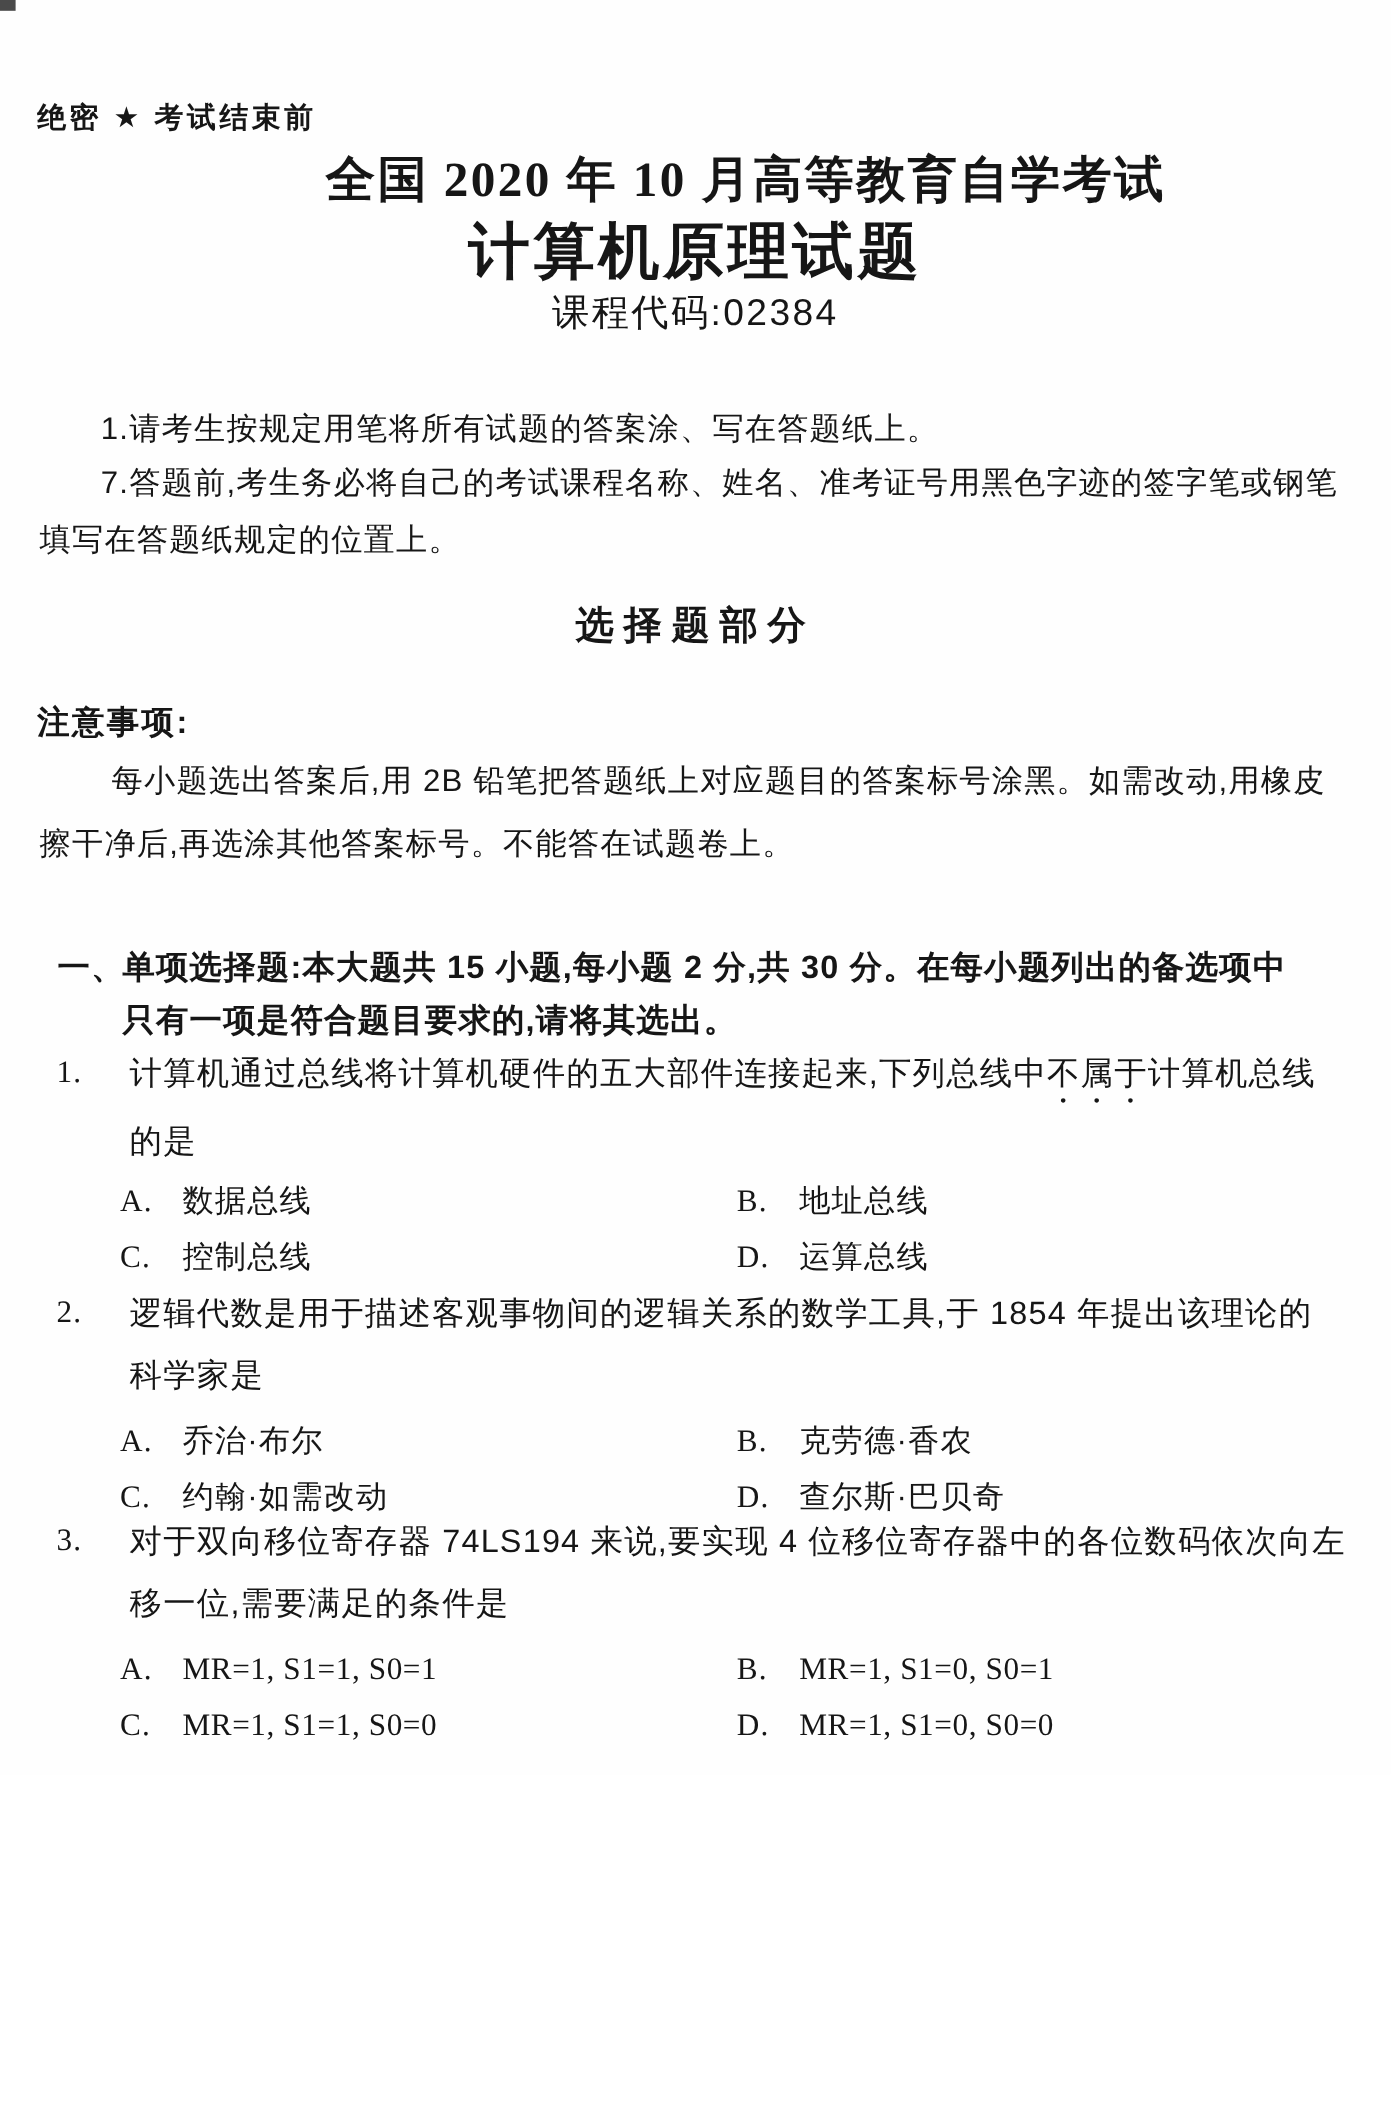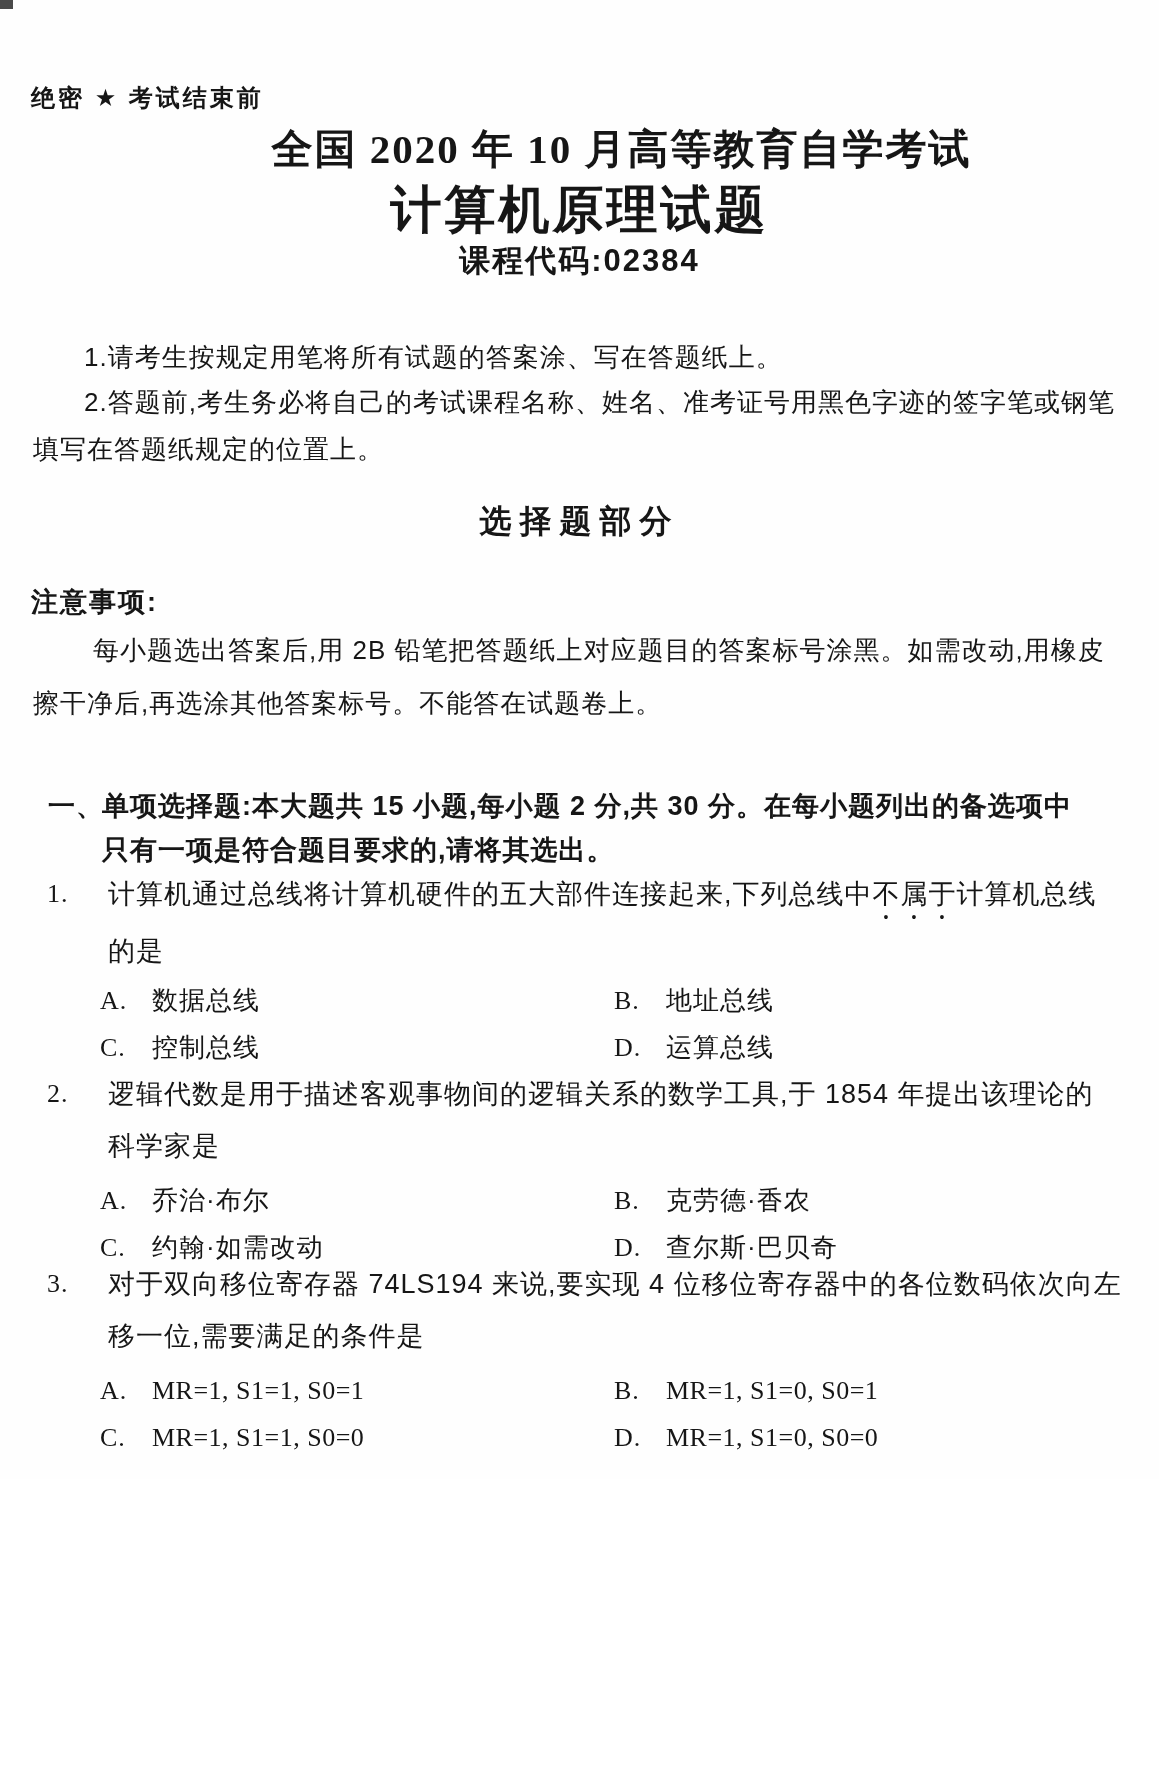--- a/index.html
+++ b/index.html
@@ -30,21 +30,21 @@
     font-weight: bold; font-size: 41px; letter-spacing: 2px; margin-left: 26px;
   }
   .exam-title {
     position: absolute; top: 176px; left: 0; width: 100%;
     text-align: center;
     font-size: 51px; font-weight: bold; letter-spacing: 3px;
   }
   .course-code {
     position: absolute; top: 240px; left: 0; width: 100%;
     text-align: center;
-    font-size: 31px; font-weight: bold; letter-spacing: 2px;
+    font-size: 31px; font-weight: normal; letter-spacing: 2px;
   }
   .inst {
     position: absolute; left: 33px; right: 28px;
     font-size: 26px; line-height: 47px;
     text-indent: 51px; white-space: pre-line;
   }
   .inst1 { top: 334px; }
   .inst2 { top: 379px; }
   .section-heading {
     position: absolute; top: 500px; left: 0; width: 100%;
@@ -108,21 +108,21 @@
 
 <div class="page">
   <div class="corner-mark"></div>
 
   <div class="security">绝密 ★ 考试结束前</div>
   <div class="exam-session">全国 2020 年 10 月高等教育自学考试</div>
   <div class="exam-title">计算机原理试题</div>
   <div class="course-code">课程代码:02384</div>
 
   <p class="inst inst1">1.请考生按规定用笔将所有试题的答案涂、写在答题纸上。</p>
-  <p class="inst inst2">2.答题前,考生务必将自己的考试课程名称、姓名、准考证号用黑色字迹的签字笔或钢笔
+  <p class="inst inst2">7.答题前,考生务必将自己的考试课程名称、姓名、准考证号用黑色字迹的签字笔或钢笔
 填写在答题纸规定的位置上。</p>
 
   <div class="section-heading">选择题部分</div>
   <div class="notes-label">注意事项:</div>
   <p class="notes-body">每小题选出答案后,用 2B 铅笔把答题纸上对应题目的答案标号涂黑。如需改动,用橡皮
 擦干净后,再选涂其他答案标号。不能答在试题卷上。</p>
 
   <div class="part-one"><span class="part-num">一、</span><span class="part-desc">单项选择题:本大题共 15 小题,每小题 2 分,共 30 分。在每小题列出的备选项中
 只有一项是符合题目要求的,请将其选出。</span></div>
 

